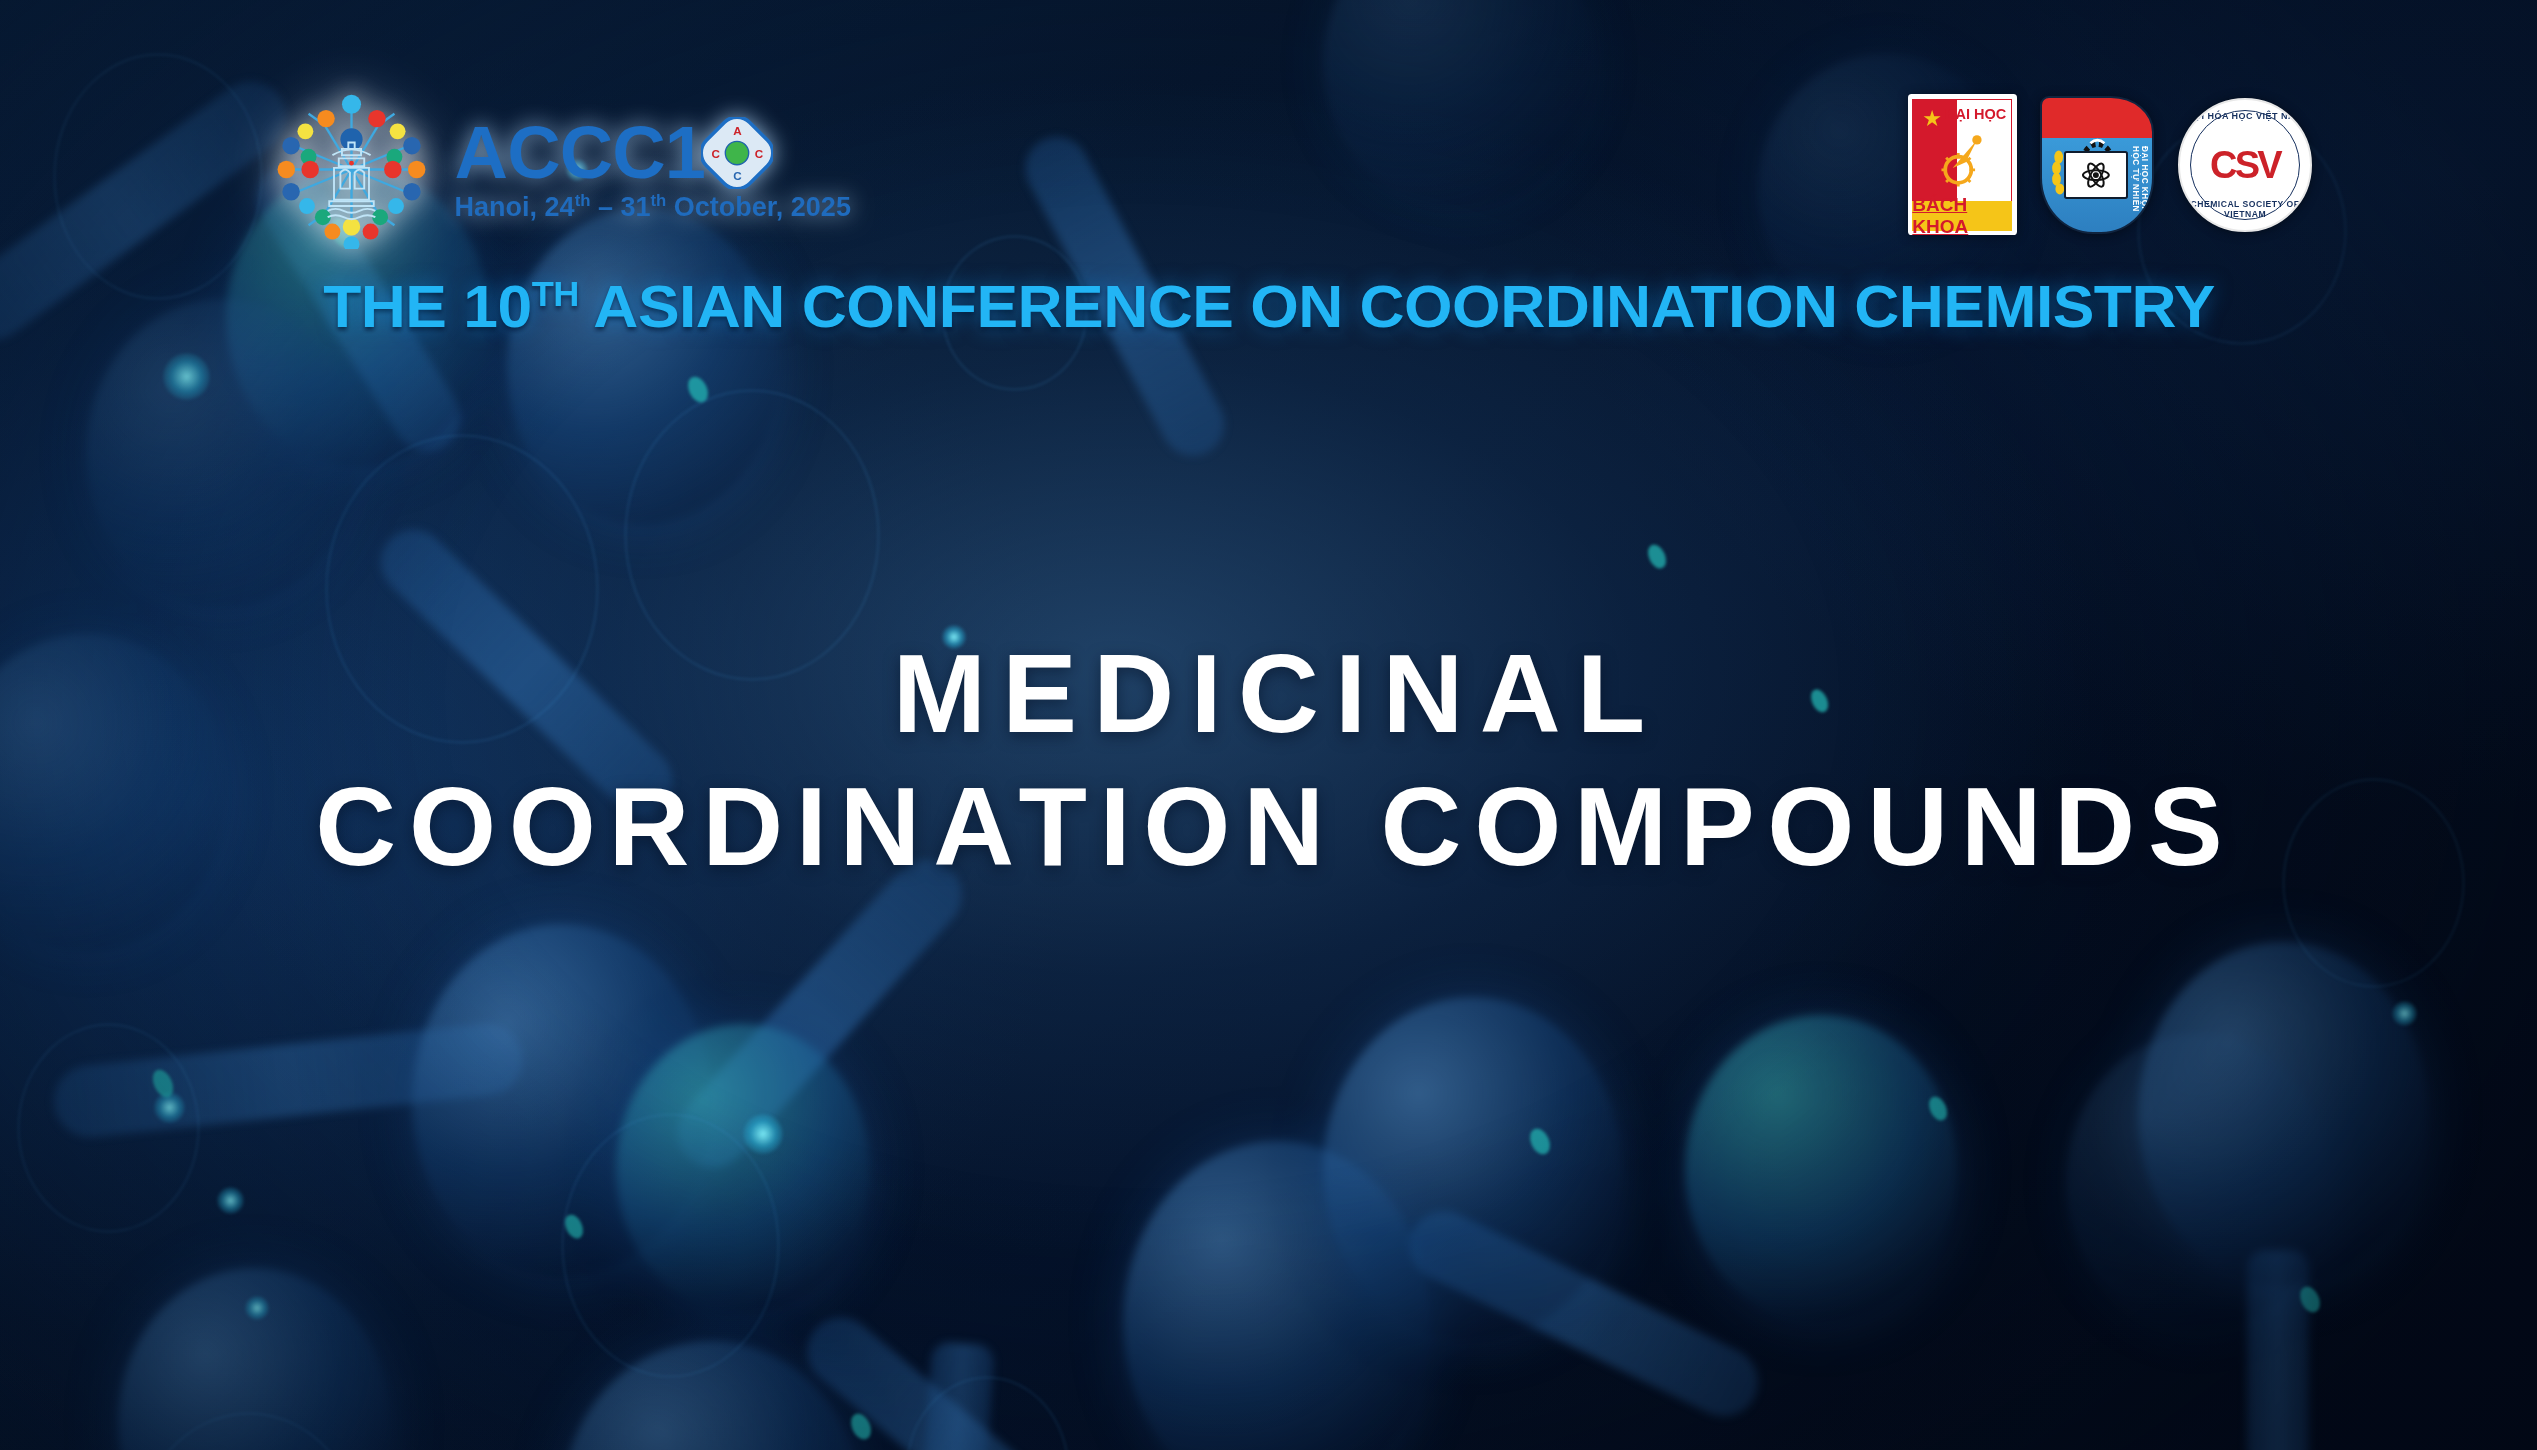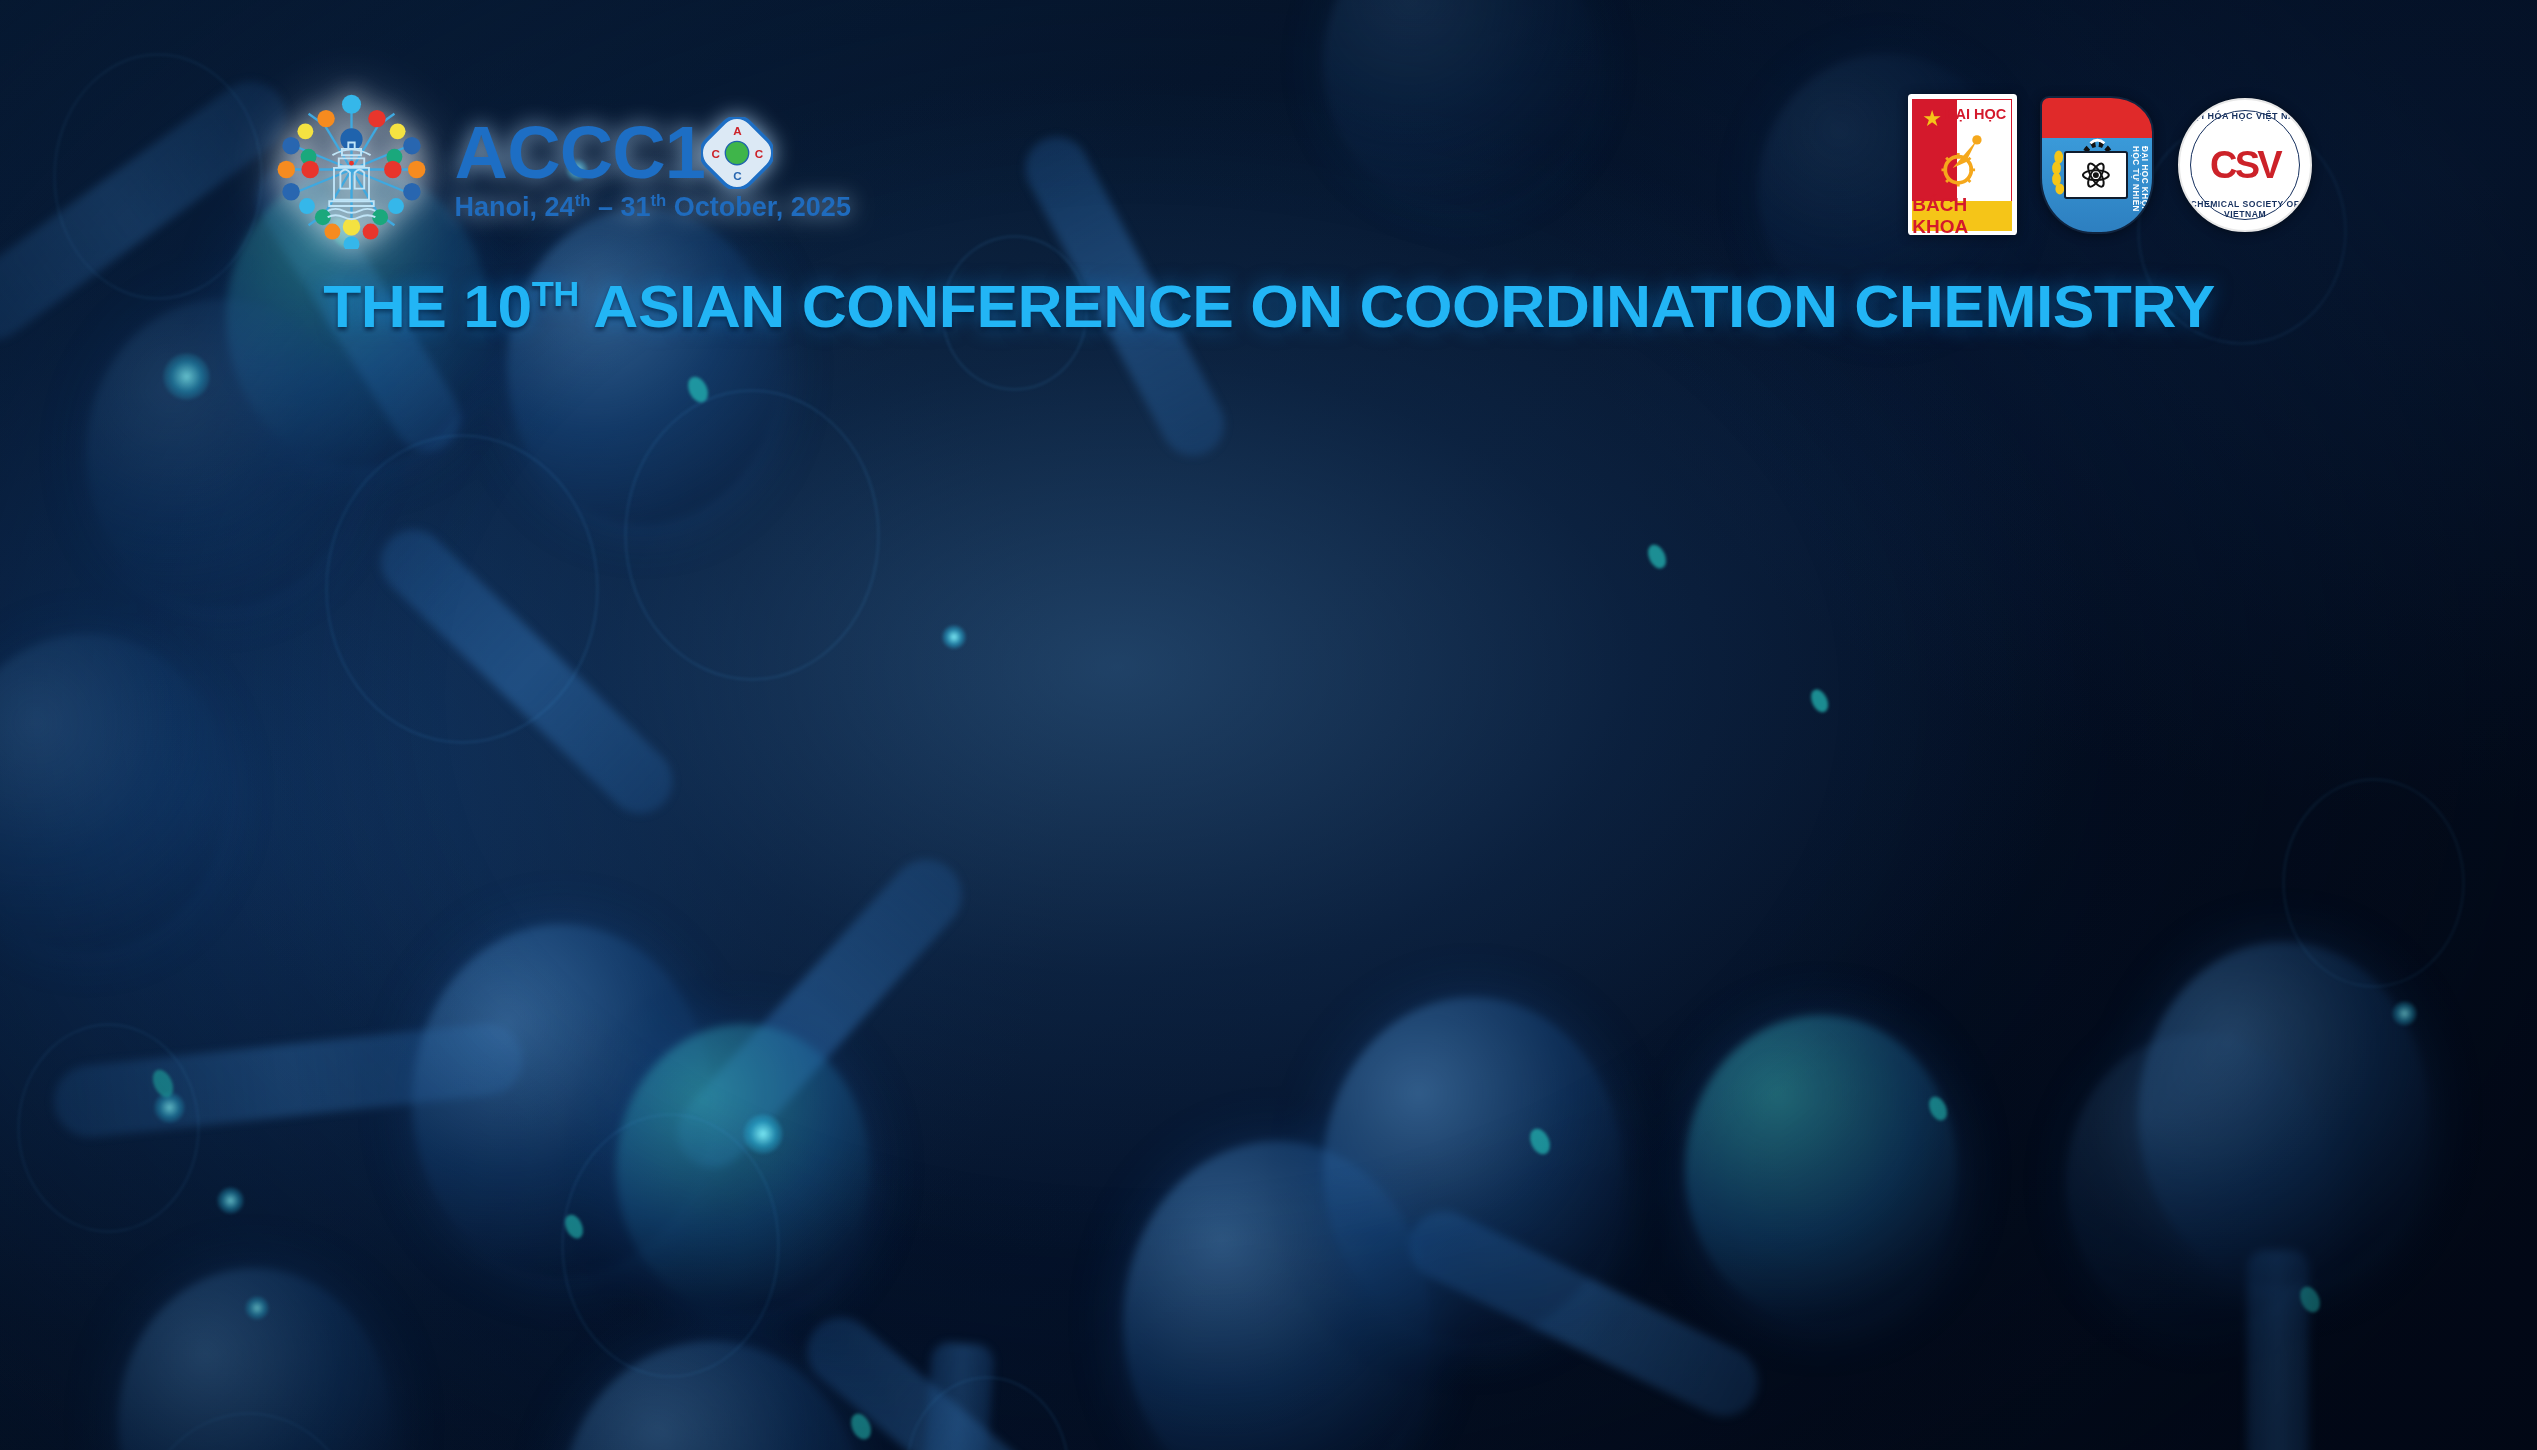--- a/index.html
+++ b/index.html
@@ -84,21 +84,21 @@
   .hnue-arc{position:absolute;left:0;right:0;top:101px;text-align:center;color:#fff;font-size:10px;font-weight:bold;letter-spacing:0.5px;}
 
   
   .bk{width:109px;height:141px;background:#ffffff;border-radius:3.6px;position:relative;overflow:hidden;padding:3.6px;}
   .bk-inner{position:absolute;inset:4.5px;}
   .bk-left{position:absolute;left:0;top:0;width:45%;height:78%;background:#d4192c;}
   .bk-right{position:absolute;right:0;top:0;width:55%;height:78%;background:#fff;border-top:1.8px solid #d4192c;border-right:1.8px solid #d4192c;}
   .bk-star{position:absolute;left:10%;top:7%;color:#f5c518;font-size:22px;line-height:1;}
   .bk-dh{position:absolute;right:6%;top:6%;color:#d4192c;font-size:14.5px;font-weight:bold;}
   .bk-band{position:absolute;left:0;right:0;bottom:0;height:22%;background:#f5c518;display:flex;align-items:center;justify-content:center;}
-  .bk-band span{color:#d4192c;font-size:19px;font-weight:bold;letter-spacing:0px;}
+  .bk-band span{color:#d4192c;font-size:19px;font-weight:bold;letter-spacing:0px;text-decoration:underline;}
   .bk-compass{position:absolute;left:22%;top:22%;width:56%;height:52%;}
 
   
   .khtn{width:114px;height:138px;position:relative;}
   .khtn-body{position:absolute;inset:0;background:linear-gradient(180deg,#e02a2a 0%,#e02a2a 30%,#3a9ad9 30%,#2d7fc0 100%);
     border-radius:9px 43px 53px 53px / 9px 36px 56px 56px;border:2.7px solid #10243f;overflow:hidden;}
   .khtn-book{position:absolute;left:20%;top:40%;width:58%;height:36%;background:#fff;border:2.7px solid #0f1c2e;border-radius:2.7px;}
   .khtn-gear{position:absolute;left:26%;top:26%;width:48%;height:30%;}
   .khtn-txt{position:absolute;right:3.6px;top:36%;color:#fff;font-size:8.2px;font-weight:bold;writing-mode:vertical-rl;letter-spacing:0.5px;}
 
@@ -373,15 +373,19 @@
       </div>
 
     </div>
   </div>
 
   <div class="conf-title">
     <span>THE 10</span><sup>TH</sup><span> ASIAN CONFERENCE ON COORDINATION CHEMISTRY</span>
   </div>
 
 
+  <div class="headline">
+    <span class="l1">MEDICINAL</span>
+    <span class="l2">COORDINATION COMPOUNDS</span>
+  </div>
 
 </div>
 
 
 </body></html>

